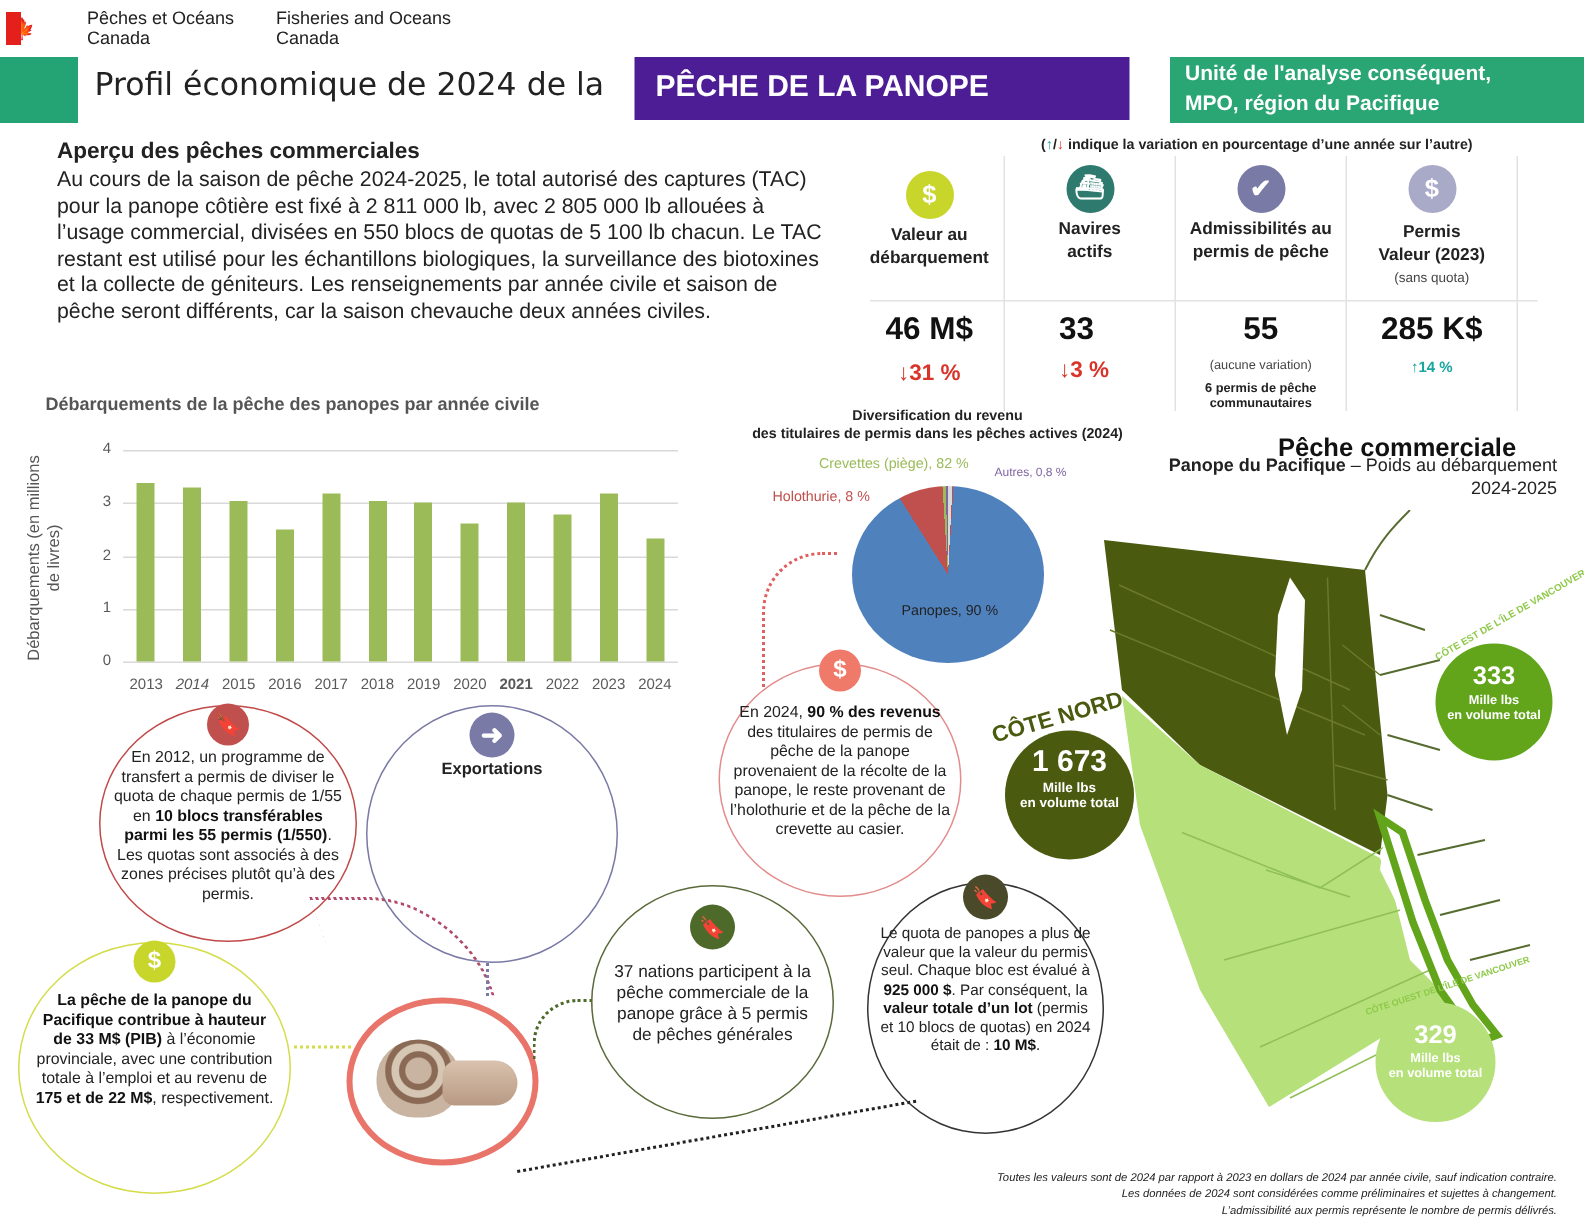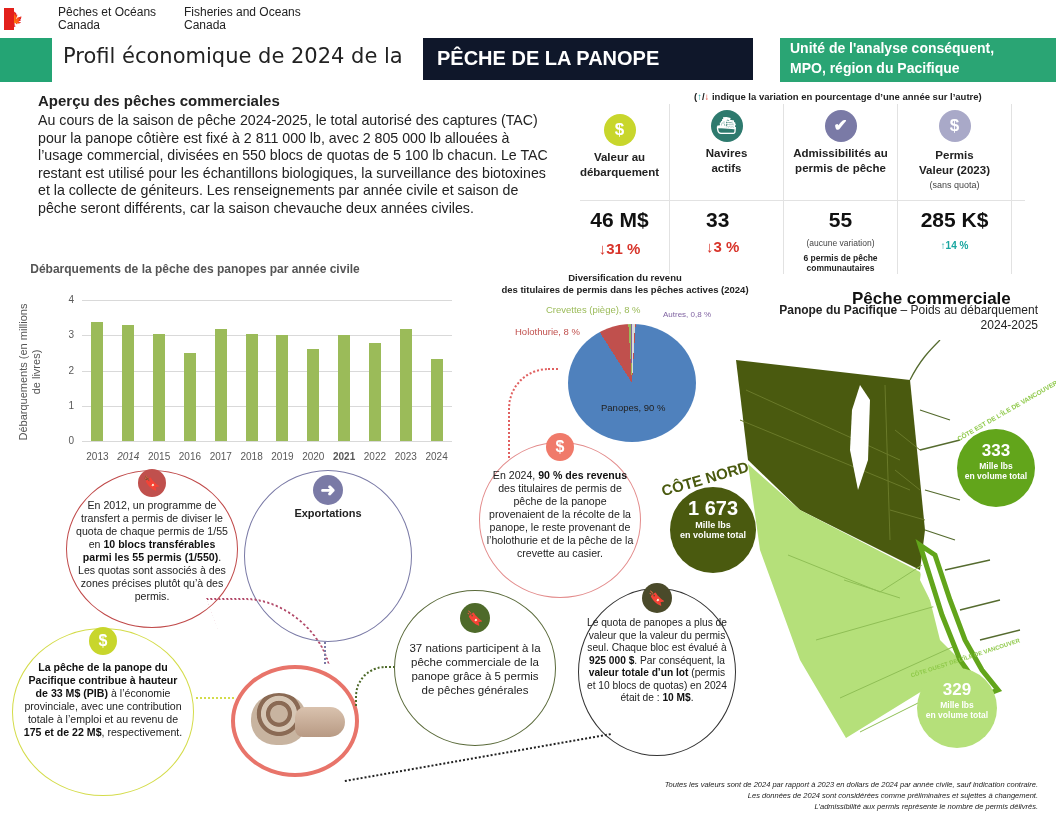--- a/index.html
+++ b/index.html
@@ -6,21 +6,21 @@
   body { width: 1056px; height: 816px; background: #ffffff; position: relative; overflow: hidden; font-family: "Liberation Sans", sans-serif; color: #222; }
   .abs { position: absolute; }
 
   
   .flag { left: 4px; top: 8px; width: 42px; height: 22px; display: flex; }
   .flag .bar { width: 10px; height: 22px; background: #e3201b; }
   .flag .mid { width: 22px; height: 22px; background: #fff; display: flex; align-items: center; justify-content: center; color: #e3201b; font-size: 14px; line-height: 1; }
   .dept { top: 6px; font-size: 12px; line-height: 13px; color: #222; }
   .green-tab { left: 0; top: 38px; width: 52px; height: 44px; background: #24a474; }
   .main-title { left: 63px; top: 44px; font-family: "DejaVu Sans", sans-serif; font-size: 21px; color: #222; }
-  .title-box { left: 423px; top: 38px; width: 330px; height: 42px; background: #0f172a; color: #fff; font-weight: bold; font-size: 20px; padding: 9px 0 0 14px; }
+  .title-box { left: 423px; top: 38px; width: 330px; height: 42px; background: #4c1d95; color: #fff; font-weight: bold; font-size: 20px; padding: 9px 0 0 14px; }
   .unit-box { left: 780px; top: 38px; width: 276px; height: 44px; background: #2aa574; color: #fff; font-weight: bold; font-size: 14px; line-height: 20px; padding: 0 0 0 10px; }
 
   
   .ov-title { left: 38px; top: 92px; font-weight: bold; font-size: 15px; color: #222; }
   .ov-text { left: 38px; top: 112px; width: 520px; font-size: 14.2px; line-height: 17.6px; color: #222; }
 
   
   .legend-note { left: 694px; top: 91px; font-size: 9.5px; font-weight: bold; color: #222; }
   .legend-note .up { color: #1aa6a0; }
   .legend-note .dn { color: #e03a2a; }
@@ -183,21 +183,21 @@
     <div class="xtick" style="left: 307.75px;">2023</div>
     <div class="bar" style="left: 348.583px; height: 82.1325px; background: rgb(155, 187, 89);"></div>
     <div class="xtick" style="left: 338.583px;">2024</div>
   </div>
 
 <div class="abs pie-title">
   <div>Diversification du revenu</div>
   <div>des titulaires de permis dans les pêches actives (2024)</div>
 </div>
 <div class="abs pie"></div>
-<div class="abs pie-lbl" style="left:546px; top:304px; color:#9bbb59;">Crevettes (piège), 8 %</div>
+<div class="abs pie-lbl" style="left:546px; top:304px; color:#9bbb59;">Crevettes (piège), 82 %</div>
 <div class="abs pie-lbl" style="left:663px; top:310px; color:#8064a2; font-size:8px;">Autres, 0,8 %</div>
 <div class="abs pie-lbl" style="left:515px; top:326px; color:#c0504d;">Holothurie, 8 %</div>
 <div class="abs pie-lbl" style="left:601px; top:402px; color:#222;">Panopes, 90 %</div>
 
 <div class="abs" style="left:508px; top:368px; width:50px; height:90px; border:2px dotted #e06060; border-right:none; border-bottom:none; border-radius:40px 0 0 0;"></div>
 
 <div class="abs circle" style="left:479px; top:442px; width:162px; height:156px; border:1px solid #e38c8c;">
   <div class="c-icon" style="width:28px; height:28px; line-height:28px; background:#f07a6a; margin:-10px auto 8px; font-size:16px;">$</div>
   <div style="padding:0 6px;"><span>En 2024, </span><b>90 % des revenus</b><span> des titulaires de permis de pêche de la panope provenaient de la récolte de la panope, le reste provenant de l’holothurie et de la pêche de la crevette au casier.</span></div>
 </div>

